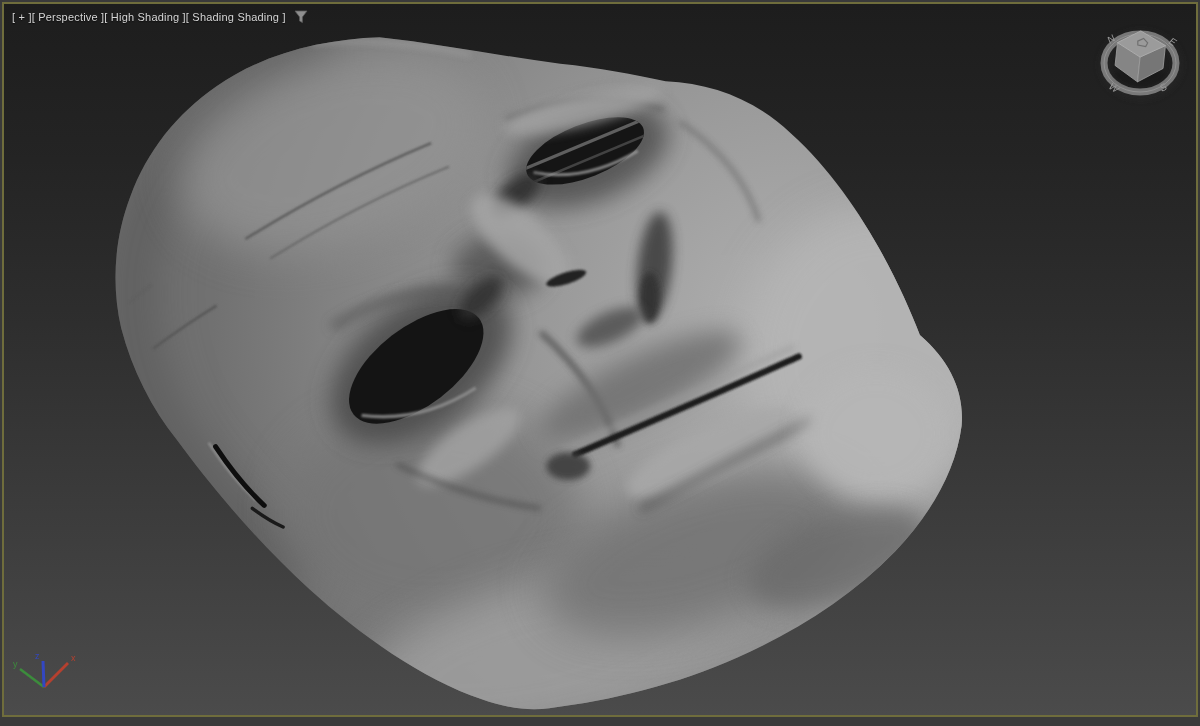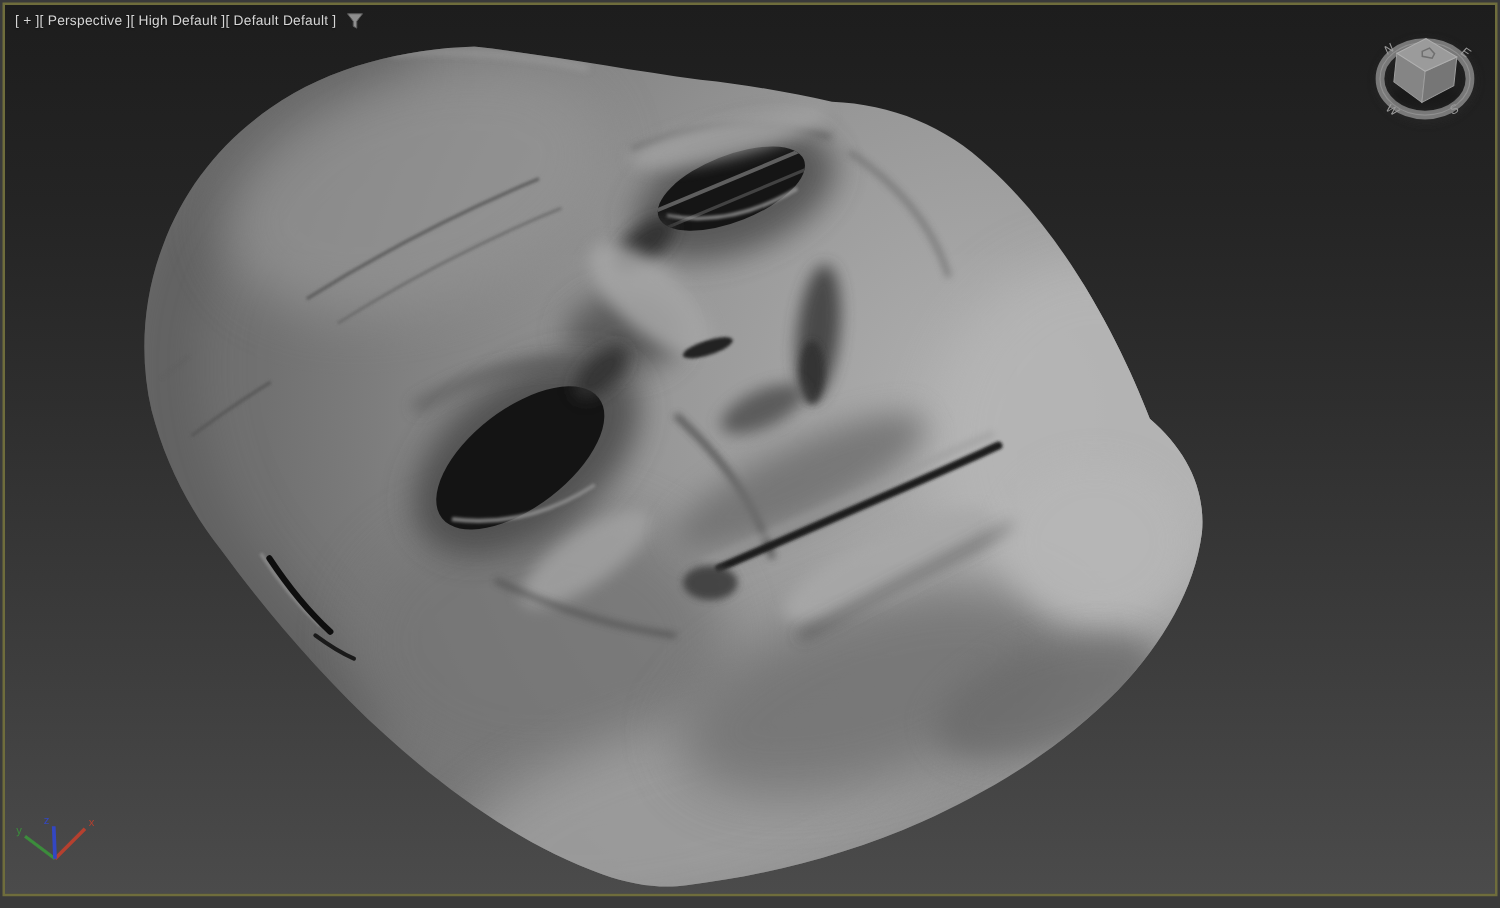--- a/index.html
+++ b/index.html
@@ -147,22 +147,22 @@
           <path d="M 250,515 C 262,524 272,530 281,534" fill="none" stroke="#1a1a1a" stroke-width="3.4" stroke-linecap="round"></path>
         </g>
 
       </g>
     </g>
   </svg>
 
   <div class="vp-label">
     <span class="seg">[ + ]</span>
       <span class="seg">[ Perspective ]</span>
-      <span class="seg">[ High Default ]</span>
-      <span class="seg">[ Default Default ]</span>
+      <span class="seg">[ High Shading ]</span>
+      <span class="seg">[ Shading Shading ]</span>
     <svg class="funnel" width="14" height="14" viewBox="0 0 14 14">
       <path d="M1,1 L13,1 L8.4,7 L8.4,12.5 L5.6,11 L5.6,7 Z" fill="#8f8f8f" stroke="#5c5c5c" stroke-width="0.8"></path>
     </svg>
   </div>
 
   <svg class="viewcube" width="100" height="92" viewBox="0 0 100 92">
     <defs>
       <filter id="cb4" x="-60%" y="-60%" width="220%" height="220%">
           <feGaussianBlur stdDeviation="3"></feGaussianBlur>
         </filter>

